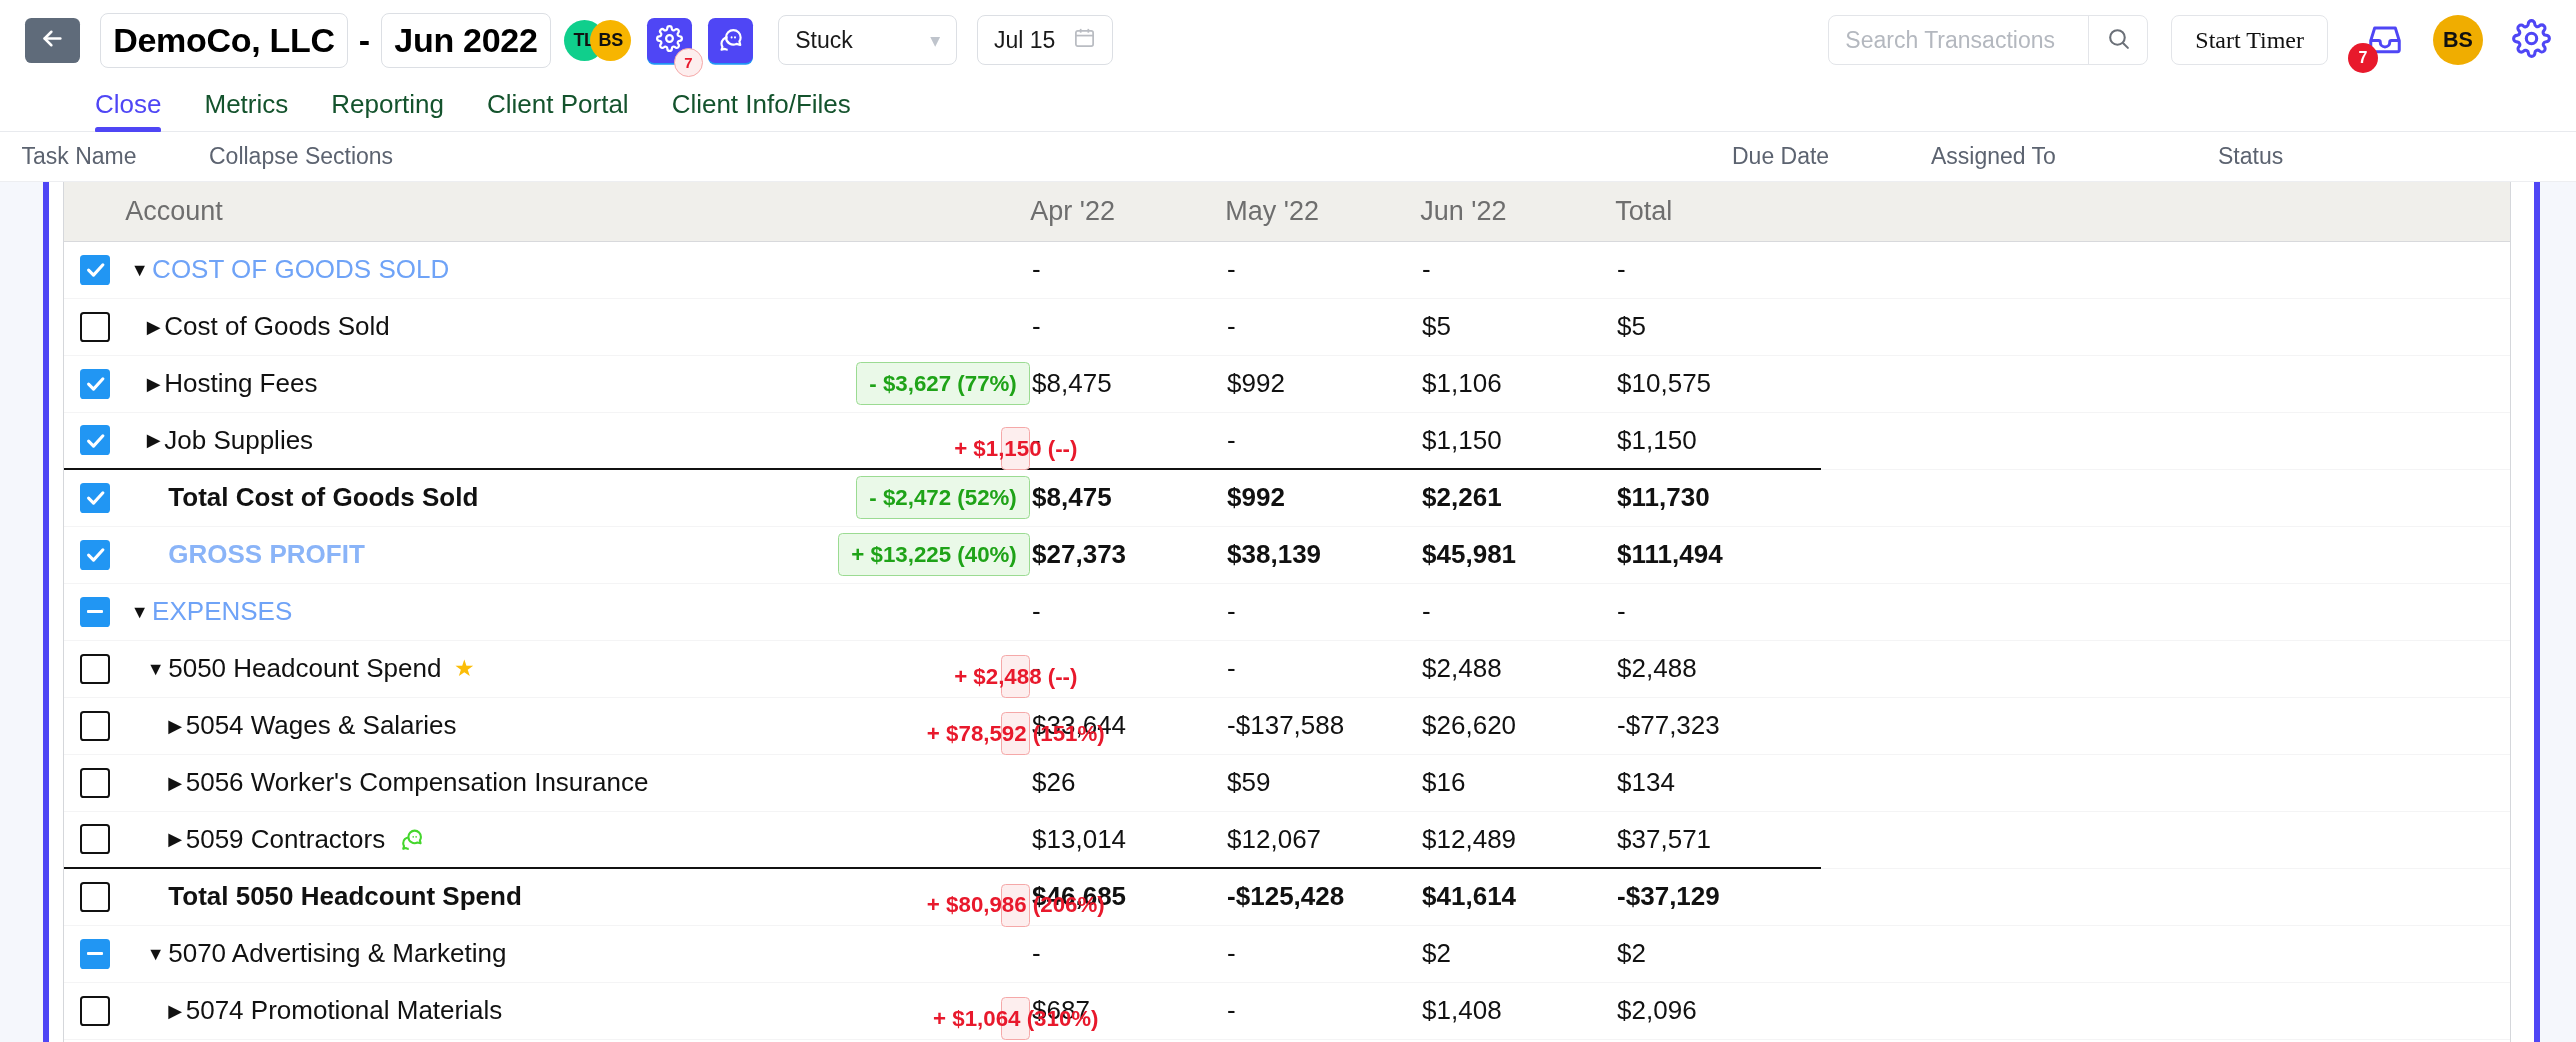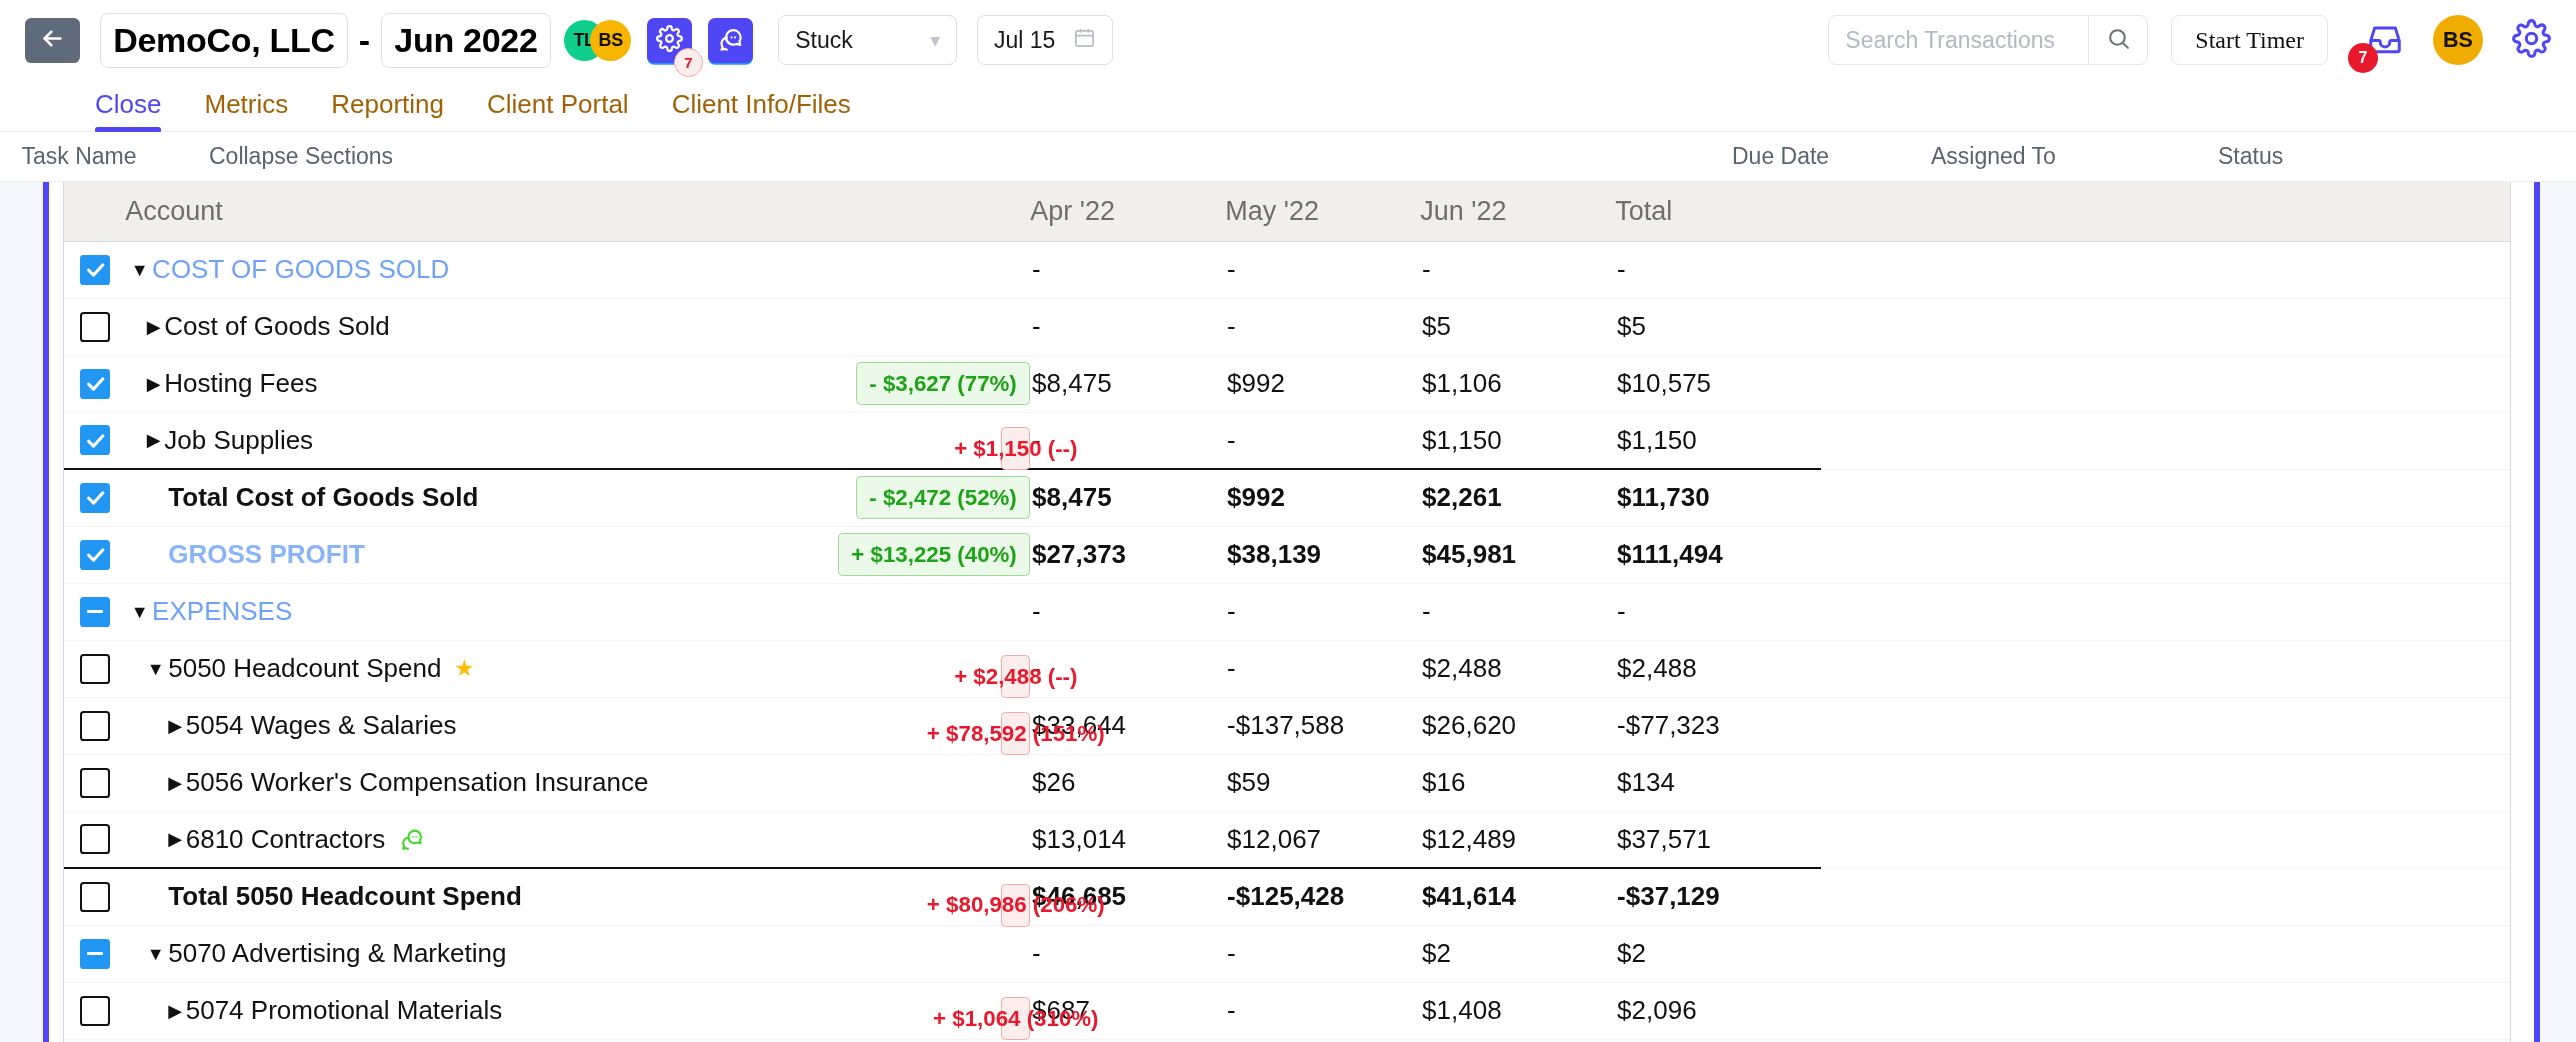--- a/index.html
+++ b/index.html
@@ -187,21 +187,21 @@
   .tabbar {
     height: 52px;
     display: flex; align-items: flex-end;
     padding-left: 95px;
     gap: 43px;
     border-bottom: 1.3px solid #e8eaee;
     background: #fff;
   }
   .tab {
     font-size: 26px;
-    color: #a16207;
+    color: #14532d;
     padding-bottom: 10.7px;
     cursor: pointer;
     position: relative;
     white-space: nowrap;
   }
   .tab.active { color: #4f46f5; }
   .tab.active::after {
     content: "";
     position: absolute;
     left: 0; right: 0; bottom: -1.8px;
@@ -642,21 +642,21 @@
               <td class="col-total"><span class="num">$134</span></td>
               <td class="col-rest col-rest-td"></td>
             </tr>
             <tr>
               <td class="col-check">
                 <div class="cb off"></div>
               </td>
               <td class="col-acct">
                 <div class="acct-cell ind-2">
                   <span class="caret right"></span>
-                  <span class="acct-label">6810 Contractors</span>
+                  <span class="acct-label">5059 Contractors</span>
                   <span class="chat-ico">
                     <svg viewBox="0 0 24 24" fill="none" stroke="#44d62c" stroke-width="2" stroke-linejoin="round">
                       <path d="M16 3.5A6 6 0 0 1 22 9.5c0 1.2-.4 2.3-1 3.2l.7 3-3.1-.8A6 6 0 0 1 10 9.5 6 6 0 0 1 16 3.5z"></path>
                       <path d="M10.5 10A5.5 5.5 0 0 0 5 15.5c0 1 .3 2 .8 2.8L5 21l2.7-.8c.8.5 1.7.8 2.6.8"></path>
                       <circle cx="14.6" cy="9.5" r="0.8" fill="#44d62c" stroke="none"></circle>
                       <circle cx="17.4" cy="9.5" r="0.8" fill="#44d62c" stroke="none"></circle>
                     </svg>
                   </span>
                 </div>
               </td>

